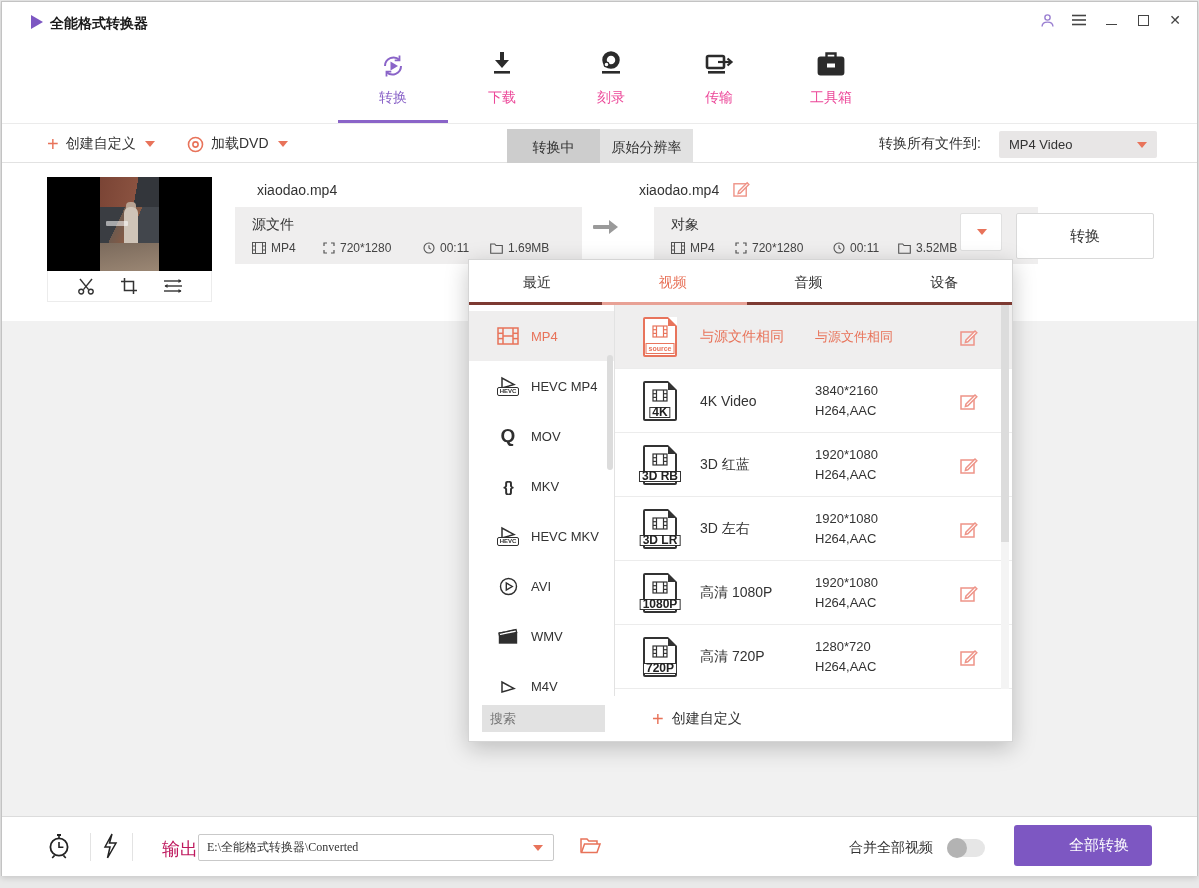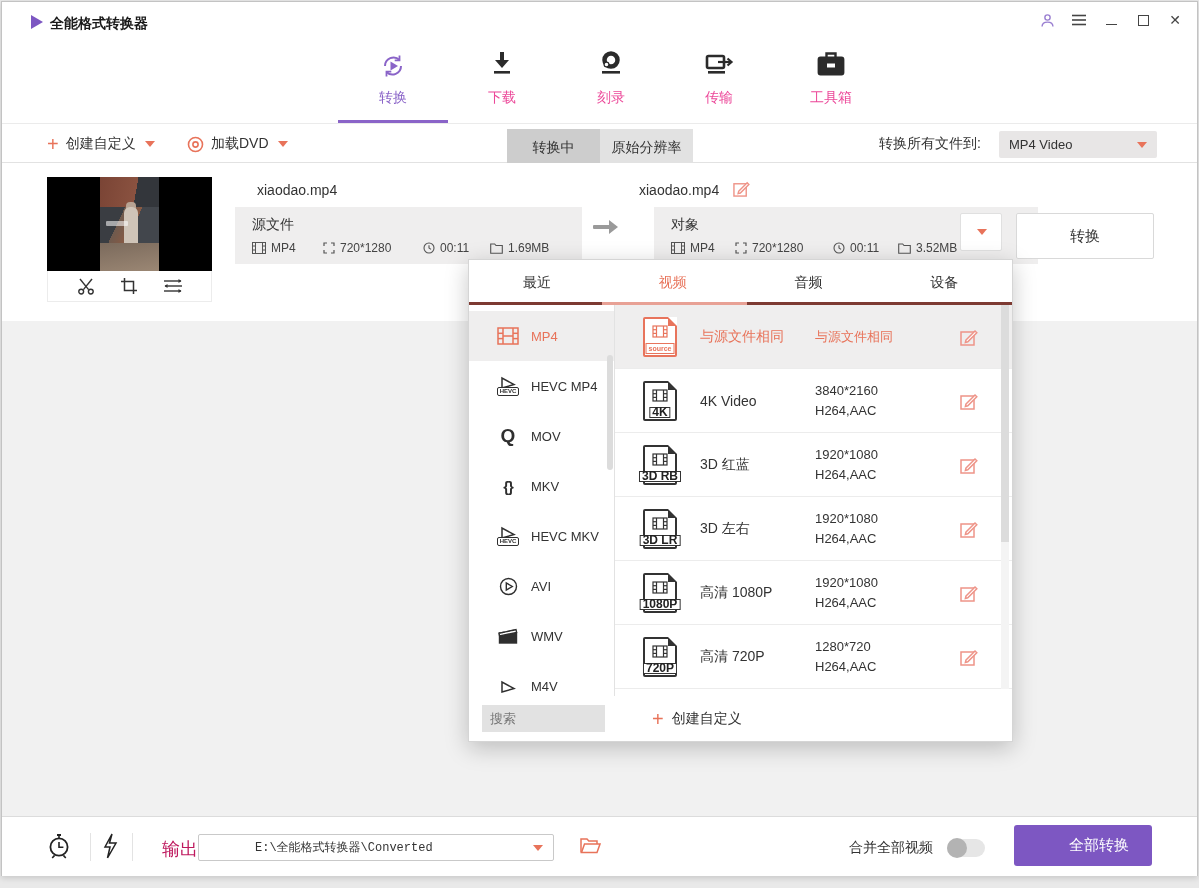--- a/index.html
+++ b/index.html
@@ -60,21 +60,21 @@
 
   
   .content-bg { position:absolute; left:0; top:319px; width:100%; height:495px; background:#f1f1f1; }
 
   
   .bottombar { position:absolute; left:0; top:814px; width:100%; height:60px; background:#fff; border-top:1px solid #dcdcdc; }
   .bb-icon { position:absolute; top:16px; cursor:pointer; }
   .bb-div { position:absolute; top:16px; width:1px; height:28px; background:#e3e3e3; }
   .out-label { position:absolute; left:160px; top:20px; font-size:18px; color:#be185d; }
   .out-input-wrap { position:absolute; left:196px; top:17px; width:356px; height:27px; border:1px solid #c9c9c9; border-radius:2px; background:#fff; display:flex; align-items:center; }
-  .out-input { flex:1; border:none; outline:none; font-size:12px; color:#333; padding:0 8px; font-family:Liberation Mono, monospace; background:transparent;margin-left:48px; }
+  .out-input { flex:1; border:none; outline:none; font-size:12px; color:#333; padding:0 8px; font-family:Liberation Serif, serif; background:transparent; }
   .merge-label { position:absolute; right:264px; top:22px; font-size:14px; color:#333; }
   .toggle { position:absolute; right:212px; top:22px; width:38px; height:18px; background:#e6e6e6; border-radius:9px; cursor:pointer; }
   .toggle-knob { position:absolute; left:0; top:-1px; width:20px; height:20px; background:#b3b3b3; border-radius:50%; }
   .convert-all-btn { position:absolute; right:45px; top:8px; width:138px; height:41px; background:#7d57c2; border-radius:3px; color:#fff; font-size:15px; display:flex; align-items:center; justify-content:center; cursor:pointer;padding-left:32px; }
 
   
   .popup { position:absolute; left:466px; top:257px; width:545px; height:483px; background:#fff; border:1px solid #d5d5d5; box-shadow:0 6px 22px rgba(0,0,0,.22); z-index:10; }
   .ptabs { position:relative; height:45px; display:flex; }
   .ptab { flex:1; display:flex; align-items:center; justify-content:center; font-size:14px; color:#333; cursor:pointer; }
   .ptab.active { color:#e8735a; }

